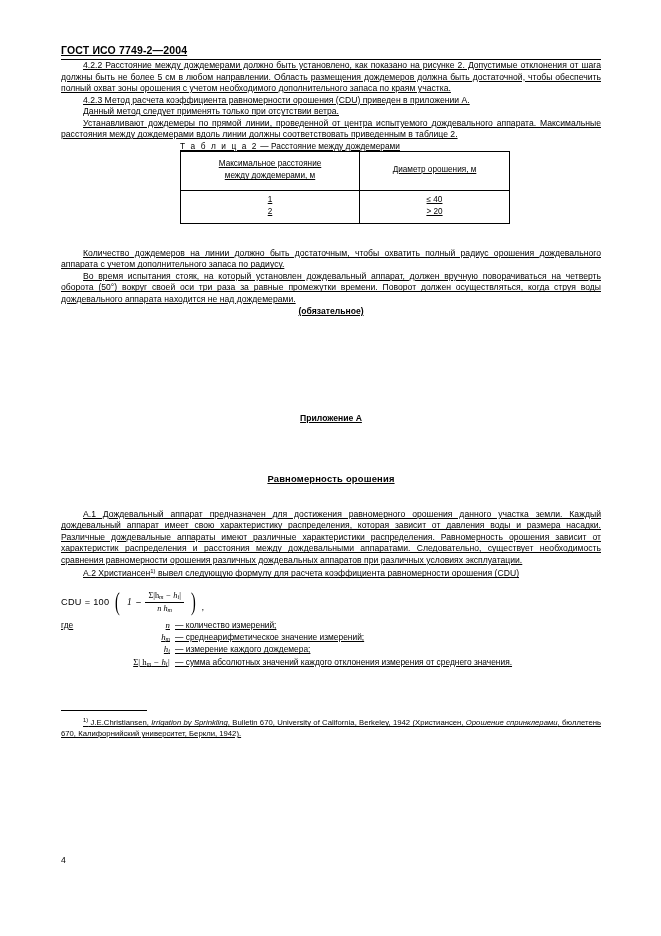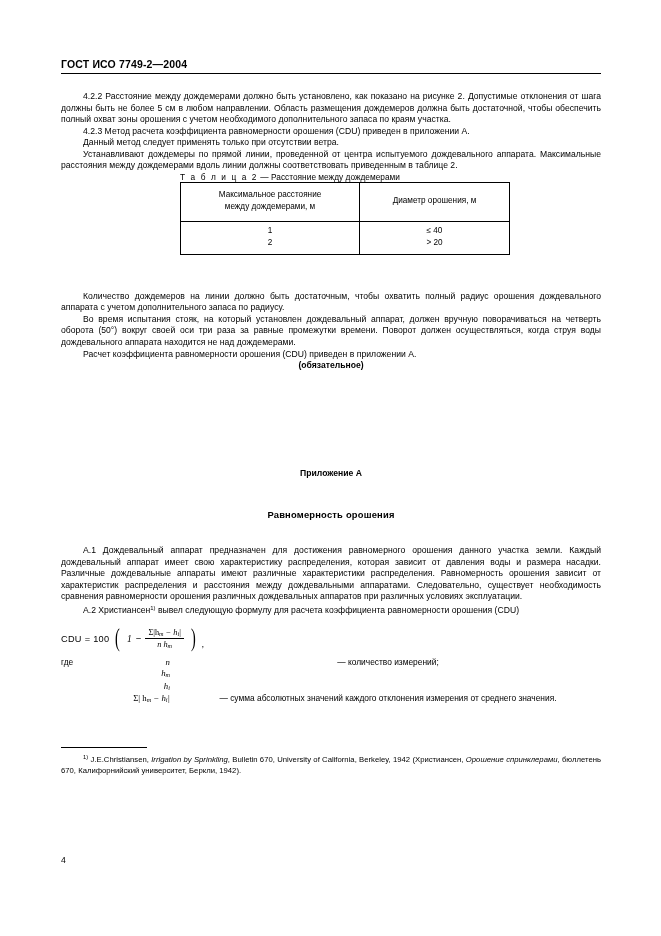--- a/index.html
+++ b/index.html
@@ -18,22 +18,23 @@
   .page {
     position: absolute;
     left: 0; top: 0;
     width: 661px;
     height: 936px;
     overflow: hidden;
   }
   .content {
     position: absolute;
     left: 61px;
-    top: 58px;
+    top: 44px;
     width: 540px;
+    text-decoration: underline;
   }
 
   
   .runhead {
     font-size: 10.5px;
     font-weight: bold;
     letter-spacing: 0.15px;
     padding-bottom: 3px;
     border-bottom: 1.4px solid #000;
     width: 540px;
@@ -185,21 +186,21 @@
   }
   .where-term {
     width: 75px;
     flex: 0 0 75px;
     text-align: right;
     padding-right: 5px;
     font-family: "Liberation Serif", serif;
     font-style: italic;
     font-size: 8.8px;
   }
-  .where-def { flex: 1; text-align: center; }
+  .where-def { flex: 1; }
 
   
   .footnote-rule {
     width: 86px;
     border-top: 0.9px solid #000;
     margin: 0 0 4px 0;
   }
   .footnote {
     font-size: 7.7px;
     line-height: 10.6px;
@@ -220,21 +221,21 @@
   }
 </style>
 </head>
 <body>
 
 <div class="page">
   <div class="content">
 
     <div class="runhead">ГОСТ ИСО 7749-2—2004</div>
 
-    <p class="body ind" style="margin-top:17px;">4.2.2  Расстояние между дождемерами должно быть установлено, как показано на рисунке 2. Допустимые отклонения от шага должны быть не более 5 см в любом направлении. Область размещения дождемеров должна быть достаточной, чтобы обеспечить полный охват зоны орошения с учетом необходимого дополнительного запаса по краям участка.</p>
+    <p class="body ind" style="">4.2.2  Расстояние между дождемерами должно быть установлено, как показано на рисунке 2. Допустимые отклонения от шага должны быть не более 5 см в любом направлении. Область размещения дождемеров должна быть достаточной, чтобы обеспечить полный охват зоны орошения с учетом необходимого дополнительного запаса по краям участка.</p>
 
     <p class="body ind">4.2.3  Метод расчета коэффициента равномерности орошения (CDU) приведен в приложении А.</p>
 
 
     <p class="body ind">Данный метод следует применять только при отсутствии ветра.</p>
 
     <p class="body ind">Устанавливают дождемеры по прямой линии, проведенной от центра испытуемого дождевального аппарата. Максимальные расстояния между дождемерами вдоль линии должны соответствовать приведенным в таблице 2.</p>
 
     <p class="table-caption" style=""><span class="tcap-spaced">Т а б л и ц а  2</span><span> — </span><span>Расстояние между дождемерами</span></p>
 
@@ -255,30 +256,29 @@
           <td class="cell col-b" style="border-bottom:none;padding-bottom:0;">≤ 40</td>
         </tr>
         <tr>
           <td class="cell cell-last col-a" style="border-top:none;padding-top:0;">2</td>
           <td class="cell cell-last col-b" style="border-top:none;padding-top:0;">&gt; 20</td>
         </tr>
       </tbody>
         </table>
     </div>
 
-    <p class="body ind" style="margin-top:36px;">Количество дождемеров на линии должно быть достаточным, чтобы охватить полный радиус орошения дождевального аппарата с учетом дополнительного запаса по радиусу.</p>
+    <p class="body ind" style="margin-top:24px;">Количество дождемеров на линии должно быть достаточным, чтобы охватить полный радиус орошения дождевального аппарата с учетом дополнительного запаса по радиусу.</p>
 
     <p class="body ind">Во время испытания стояк, на который установлен дождевальный аппарат, должен вручную поворачиваться на четверть оборота (50°) вокруг своей оси три раза за равные промежутки времени. Поворот должен осуществляться, когда струя воды дождевального аппарата находится не над дождемерами.</p>
 
-    <p class="body ind">Расчет коэффициента равномерности орошения (CDU) приведен в приложении А.</p>
 
     <p class="appendix-head">(обязательное)</p>
     <p class="appendix-head" style="margin-top:96px;">Приложение А</p>
 
-    <p class="appendix-title" style="margin-top:30px;">Равномерность орошения</p>
+    <p class="appendix-title" style="margin-top:48px;">Равномерность орошения</p>
 
     <p class="body ind" style="margin-top:25px;">А.1  Дождевальный аппарат предназначен для достижения равномерного орошения данного участка земли. Каждый дождевальный аппарат имеет свою характеристику распределения, которая зависит от давления воды и размера насадки. Различные дождевальные аппараты имеют различные характеристики распределения. Равномерность орошения зависит от характеристик распределения и расстояния между дождевальными аппаратами. Следовательно, существует необходимость сравнения равномерности орошения различных дождевальных аппаратов при различных условиях эксплуатации.</p>
 
     <p class="body ind"><span>А.2  Христиансен</span><sup class="fnm">1)</sup><span> вывел следующую формулу для расчета коэффициента равномерности орошения (CDU)</span></p>
 
     <p class="formula" style="margin-top:9px;">
       <span class="frm">
         <span class="lead">CDU = 100</span>
         <span class="paren">(</span>
         <span class="paren-inner">
@@ -296,24 +296,26 @@
 
     <div class="where-block" style="margin-top:6px;">
       <div class="where-row">
         <span class="where-label">где</span>
         <span class="where-term"><span>n</span></span>
         <span class="where-def">— количество измерений;</span>
       </div>
       <div class="where-row">
         <span class="where-label"></span>
         <span class="where-term"><span>h</span><sub class="v">m</sub></span>
+        <span class="where-def">— среднеарифметическое значение измерений;</span>
       </div>
       <div class="where-row">
         <span class="where-label"></span>
         <span class="where-term"><span>h</span><sub class="v">i</sub></span>
+        <span class="where-def">— измерение каждого дождемера;</span>
       </div>
       <div class="where-row">
         <span class="where-label" style="width:0;flex:0 0 0;"></span>
         <span class="where-term" style="width:109px;flex:0 0 109px;"><span class="sig">Σ| h</span><sub class="v">m</sub><span class="it"> − h</span><sub class="v">i</sub><span>|</span></span>
         <span class="where-def">— сумма абсолютных значений каждого отклонения измерения от среднего значения.</span>
       </div>
     </div>
 
     <div class="footnote-rule" style="margin-top:41px;"></div>
 

